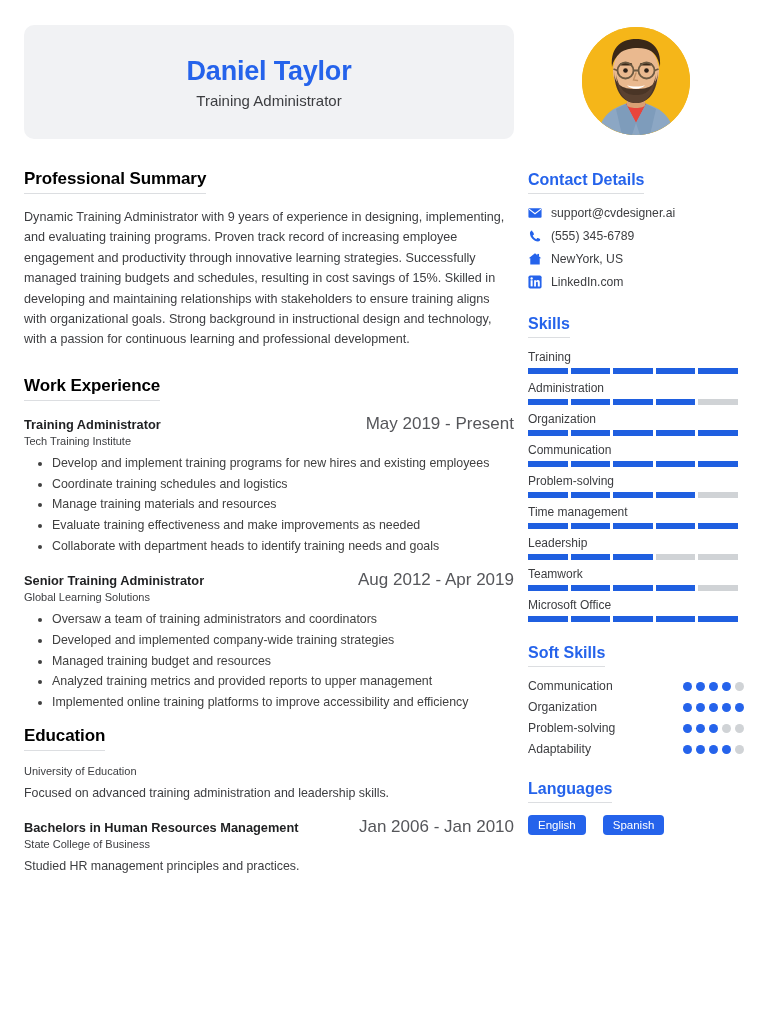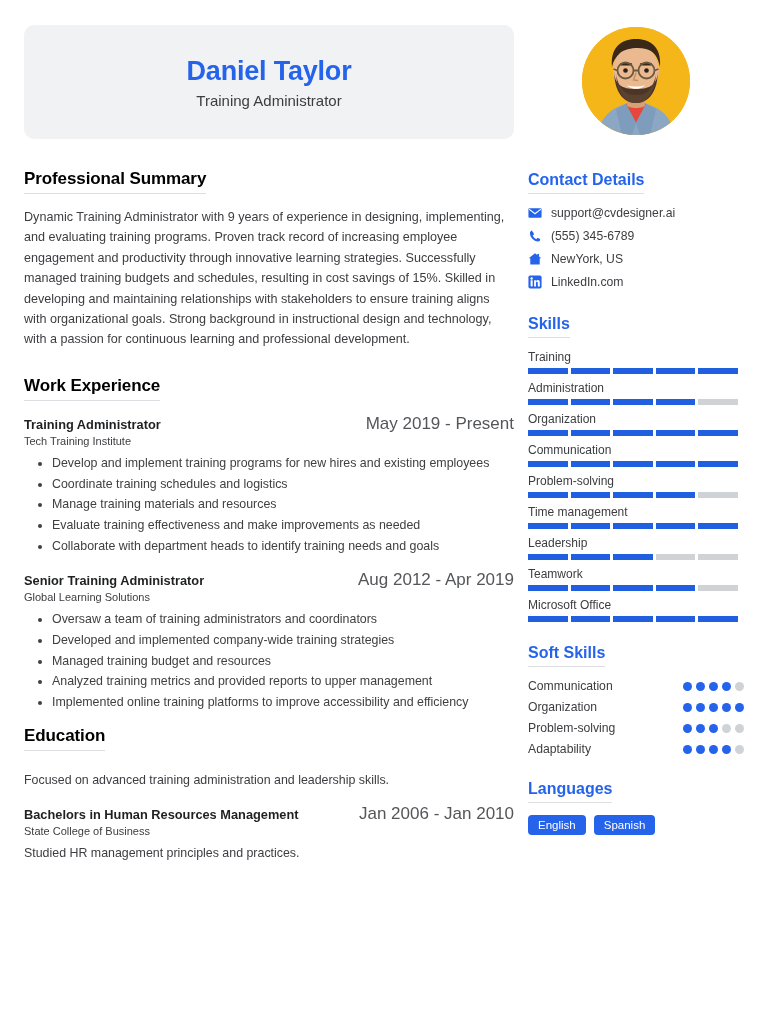--- a/index.html
+++ b/index.html
@@ -198,21 +198,21 @@
     gap: 4px;
   }
   .dot {
     width: 9px;
     height: 9px;
     border-radius: 50%;
     background: #d0d3d6;
   }
   .dot.on { background: #2563eb; }
 
-  .lang-row { display: flex; gap: 8px; flex-wrap: wrap; text-align: right; }
+  .lang-row { display: flex; gap: 17px; flex-wrap: wrap; text-align: right; }
   .lang-pill {
     background: #2563eb;
     color: #ffffff;
     font-size: 11.5px;
     padding: 4px 10px;
     border-radius: 4px;
     white-space: nowrap;
   }
 
   .skills-group { margin-bottom: 22px; }
@@ -265,20 +265,21 @@
               <li>Implemented online training platforms to improve accessibility and efficiency</li>
             </ul>
           </div>
         </div>
     </div>
 
     <div class="section-block">
       <div class="section-heading">Education</div>
       <div id="education-entries">
           <div class="entry">
+            <div class="entry-org">University of Education</div>
             <div class="entry-desc">Focused on advanced training administration and leadership skills.</div>
           </div>
           <div class="entry">
             <div class="entry-head">
               <div class="entry-title">Bachelors in Human Resources Management</div>
               <div class="entry-date">Jan 2006 - Jan 2010</div>
             </div>
             <div class="entry-org">State College of Business</div>
             <div class="entry-desc">Studied HR management principles and practices.</div>
           </div>

